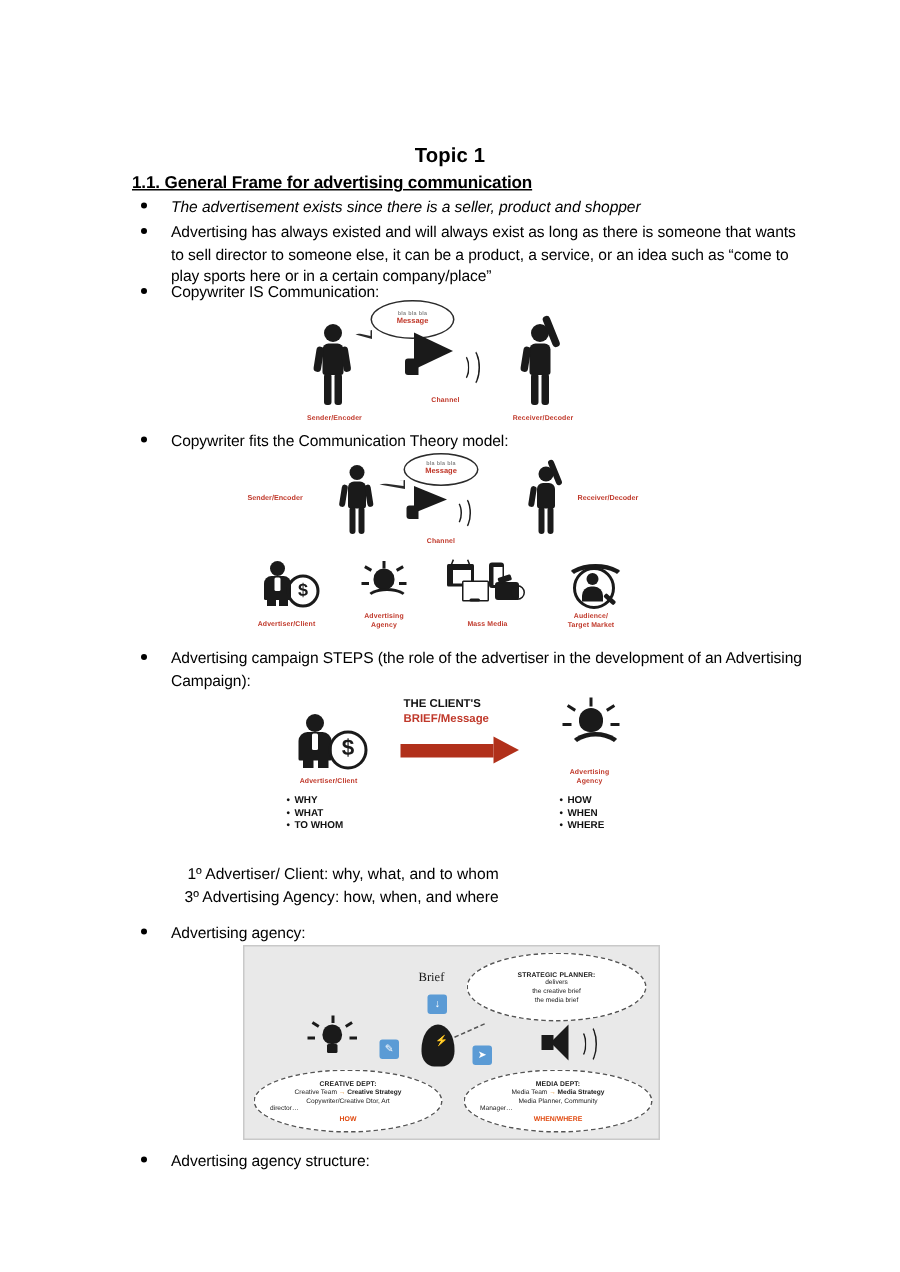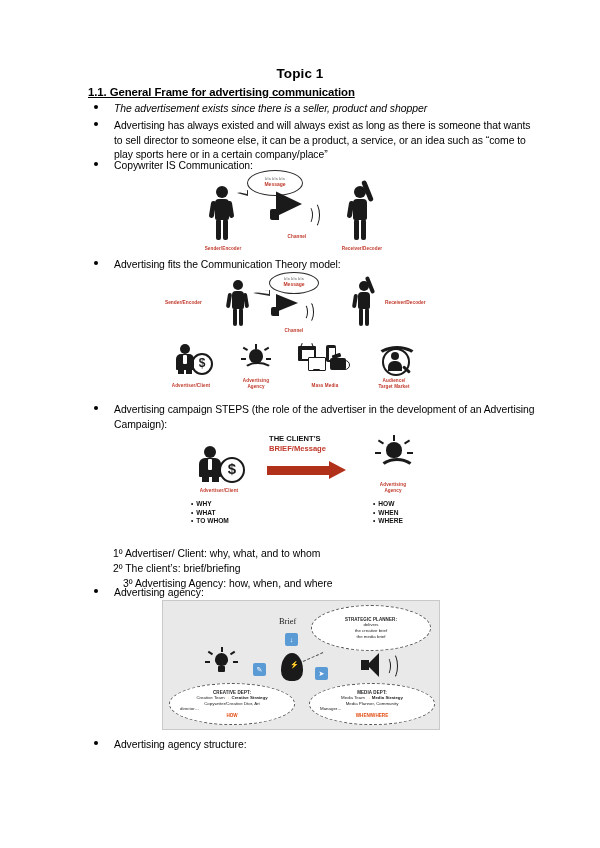--- a/index.html
+++ b/index.html
@@ -12,20 +12,21 @@
     height: 848px;
     position: relative;
     font-family: "Liberation Sans", sans-serif;
     color: #000000;
     overflow: hidden;
   }
   .page {
     position: absolute;
     inset: 0;
     padding: 0;
+    margin-top: 30px;
   }
 
   
   .doc-title {
     position: absolute;
     left: 0; right: 0;
     top: 66px;
     text-align: center;
     font-size: 13.5px;
     font-weight: bold;
@@ -64,20 +65,21 @@
     margin-left: 26px;
   }
 
   
   .steps {
     position: absolute;
     left: 113px;
     top: 546px;
     font-size: 10.4px;
     line-height: 15.2px;
+    text-align: right;
   }
   .steps .step { display: block; }
   .steps .s1 { margin-left: 0px; }
   .steps .s2 { margin-left: 0px; }
   .steps .s3 { margin-left: 10px; }
 
   
   .fig { position: absolute; }
   .lbl-red {
     color: #C0392B;
@@ -392,21 +394,21 @@
       <div class="leg" style="left:9px; top:39px; width:5px; height:21px; border-radius:2px;"></div>
       <div class="leg" style="left:16px; top:39px; width:5px; height:21px; border-radius:2px;"></div>
     </div>
 
     <div class="lbl-red" style="position:absolute; left:5px; top:78px; width:66px;">Sender/Encoder</div>
     <div class="lbl-red" style="position:absolute; left:142px; top:78px; width:70px;">Receiver/Decoder</div>
   </div>
 
   <div class="bullet" style="top:258px;">
     <span class="dot"></span>
-    <span class="btext">Advertising fits the Communication Theory model:</span>
+    <span class="btext">Copywriter fits the Communication Theory model:</span>
   </div>
 
   <div class="fig fig2">
 
     <div class="side-lbl" style="left:0px; top:28px;">Sender/Encoder</div>
 
     <div class="person" style="left:60px; top:8px; width:26px; height:46px;">
       <div class="head" style="left:8px; top:0px; width:10px; height:10px;"></div>
       <div class="body" style="left:7px; top:11px; width:12px; height:18px; border-radius:4px 4px 2px 2px;"></div>
       <div class="arm" style="left:2px; top:13px; width:4px; height:15px; border-radius:3px; transform:rotate(9deg);"></div>
@@ -557,21 +559,20 @@
 
     <div class="wlist" style="left:198px; top:68px;">
       <span class="wi">HOW</span>
       <span class="wi">WHEN</span>
       <span class="wi">WHERE</span>
     </div>
   </div>
 
   <div class="steps">
     <span class="step s1">1º Advertiser/ Client: why, what, and to whom</span>
-    <span class="step s2">2º The client’s: brief/briefing</span>
     <span class="step s3">3º Advertising Agency: how, when, and where</span>
   </div>
 
   <div class="bullet" style="top:586px;">
     <span class="dot"></span>
     <span class="btext">Advertising agency:</span>
   </div>
 
   <div class="fig fig5">
 

